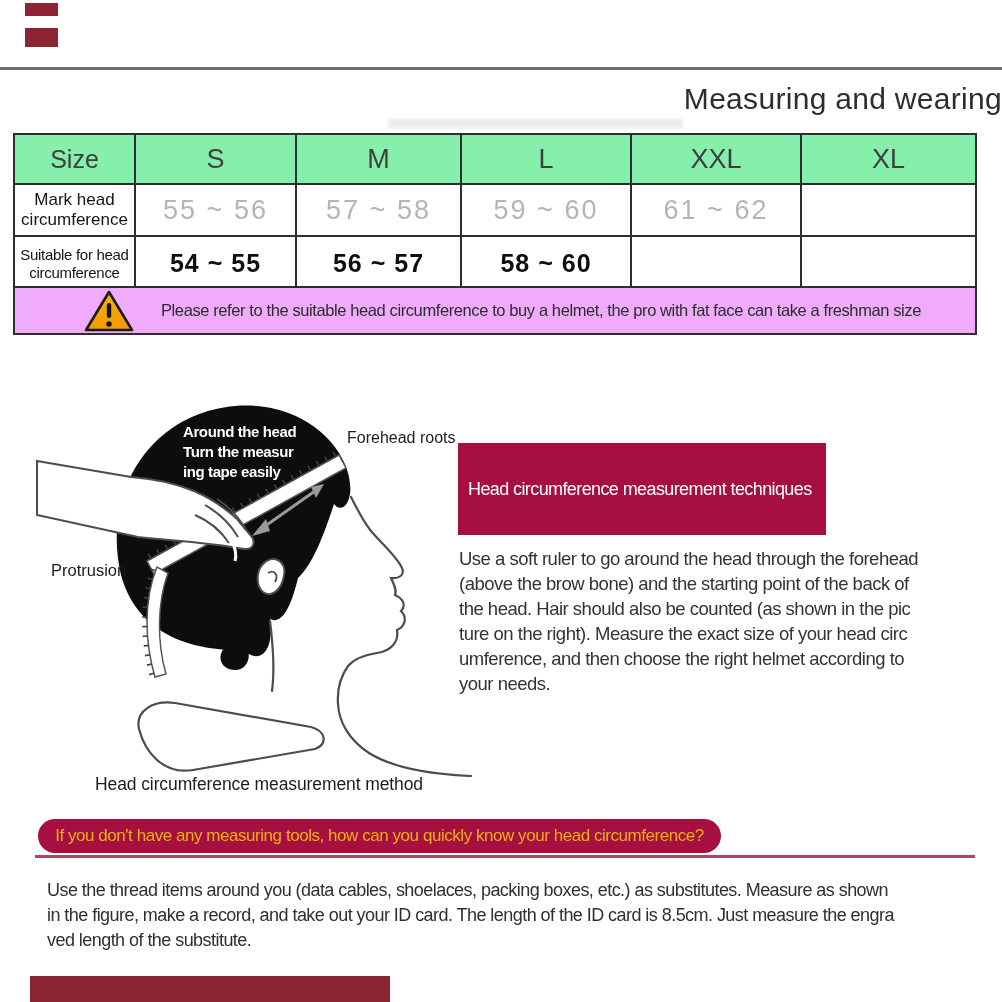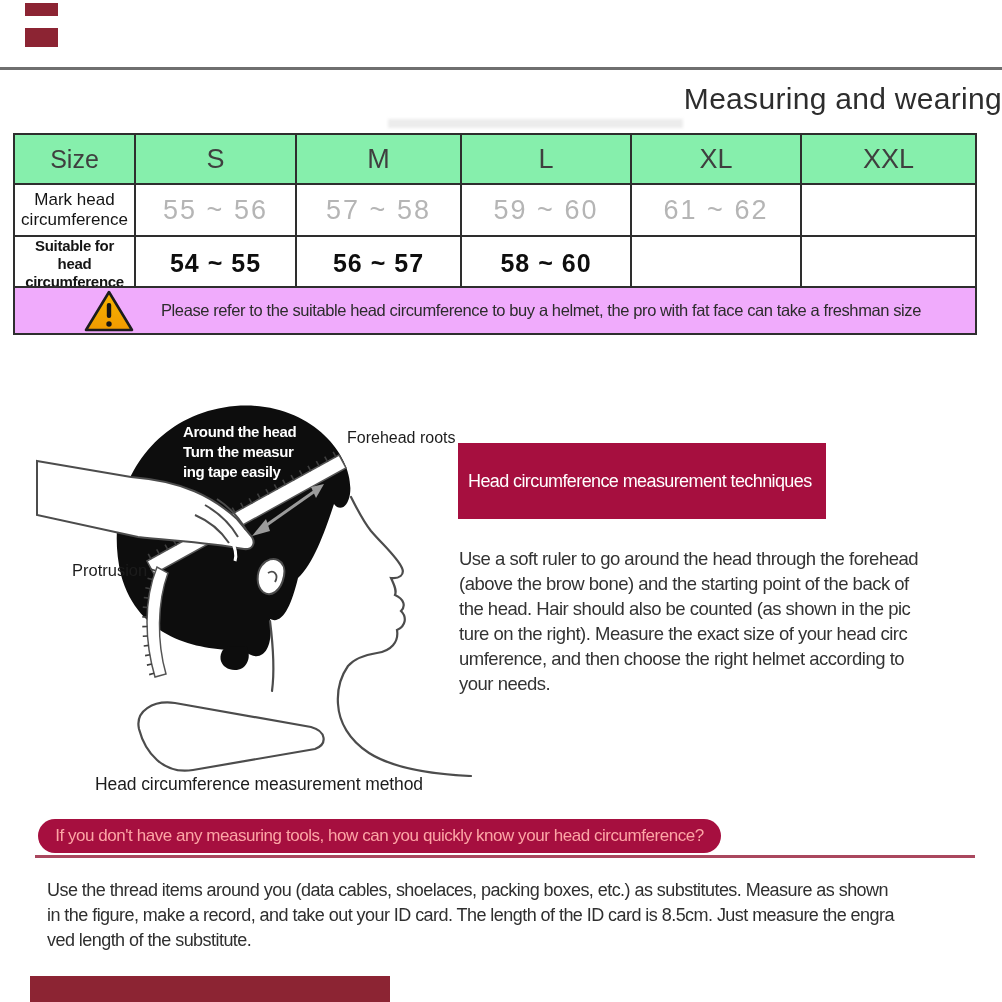--- a/index.html
+++ b/index.html
@@ -21,44 +21,44 @@
   .tbl{position:absolute;left:13px;top:133px;width:964px;height:155px;display:grid;
        grid-template-columns:121px 161px 165px 170px 170px 1fr;
        grid-template-rows:50px 52px 53px;border:2px solid #2e2e2e;box-sizing:border-box;background:#fff;}
   .tbl>div{border-right:2px solid #2e2e2e;border-bottom:2px solid #2e2e2e;box-sizing:border-box;
        display:flex;align-items:center;justify-content:center;text-align:center;overflow:hidden;}
   .tbl>div:nth-child(6n){border-right:none;}
   .tbl>div:nth-child(n+13){border-bottom:none;}
   .hd{background:#86efac;font-size:27px;color:#3f3f3f;}
   .hd-size{font-size:25px;}
   .lbl{font-size:17px;line-height:1.18;color:#141414;padding:0 4px;}
-  .lbl2{font-size:15px;letter-spacing:-.3px;line-height:1.2;color:#141414;padding:0 2px;font-weight:bold;}
+  .lbl2{font-size:15px;letter-spacing:-.3px;line-height:1.2;color:#141414;padding:0 2px;}
   .mut{font-size:27px;color:#b5b5b5;letter-spacing:2px;}
   .str{font-size:25px;font-weight:700;color:#0e0e0e;letter-spacing:1px;}
   
   .note-box{position:absolute;left:13px;top:286px;width:964px;height:49px;border:2px solid #2e2e2e;
        box-sizing:border-box;display:flex;align-items:center;background:#f0abfc;}
   .warn-icon{margin-left:68px;flex:0 0 auto;}
   .note-text{margin-left:26px;font-size:16.5px;letter-spacing:-.4px;color:#2c2c2c;}
   
   .fig{position:absolute;left:35px;top:397px;width:440px;height:380px;}
   .lab-forehead{position:absolute;left:347px;top:429px;font-size:16px;color:#1c1c1c;}
-  .lab-protrusion{position:absolute;left:51px;top:561px;font-size:16.5px;color:#1c1c1c;margin-left:21px;}
+  .lab-protrusion{position:absolute;left:51px;top:561px;font-size:16.5px;color:#1c1c1c;}
   .caption{position:absolute;left:95px;top:774px;font-size:17.5px;letter-spacing:-.1px;color:#1c1c1c;}
   
-  .banner1{position:absolute;left:458px;top:443px;width:368px;height:76px;background:#a60f3f;
+  .banner1{position:absolute;left:458px;top:443px;width:368px;height:92px;background:#a60f3f;
        display:flex;align-items:center;}
   .banner1 span{padding-left:10px;font-size:18px;letter-spacing:-.6px;color:#fff;}
   .para1{position:absolute;left:459px;top:546px;width:492px;font-size:18.5px;letter-spacing:-.5px;
        color:#333;}
   .para1 div{line-height:25px;white-space:nowrap;}
   
   .pill{position:absolute;left:38px;top:819px;width:683px;height:34px;border-radius:17px;
        background:#a60f3f;display:flex;align-items:center;justify-content:center;}
-  .pill span{font-size:17px;letter-spacing:-.45px;color:#fca5a5;white-space:nowrap;}
+  .pill span{font-size:17px;letter-spacing:-.45px;color:#eab308;white-space:nowrap;}
   .pill-underline{position:absolute;left:35px;top:855px;width:940px;height:3px;background:#9b2742;opacity:.85;}
   .para2{position:absolute;left:47px;top:878px;width:940px;font-size:18px;letter-spacing:-.55px;color:#2f2f2f;}
   .para2 div{line-height:25px;white-space:nowrap;}
   text{font-family:"Liberation Sans","DejaVu Sans",sans-serif;}
 </style>
 </head>
 <body>
 
 <div class="page">
 
@@ -69,22 +69,22 @@
   <div class="topline"></div>
 
   <div class="title">Measuring and wearing</div>
   <div class="title-smudge"></div>
 
   <div class="tbl">
     <div class="hd hd-size">Size</div>
     <div class="hd">S</div>
     <div class="hd">M</div>
     <div class="hd">L</div>
+    <div class="hd">XXL</div>
     <div class="hd">XL</div>
-    <div class="hd">XXL</div>
 
     <div class="lbl">Mark head circumference</div>
     <div class="mut">55 ~ 56</div>
     <div class="mut">57 ~ 58</div>
     <div class="mut">59 ~ 60</div>
     <div class="mut">61 ~ 62</div>
     <div class="mut"></div>
 
     <div class="lbl2">Suitable for head circumference</div>
     <div class="str">54 ~ 55</div>

